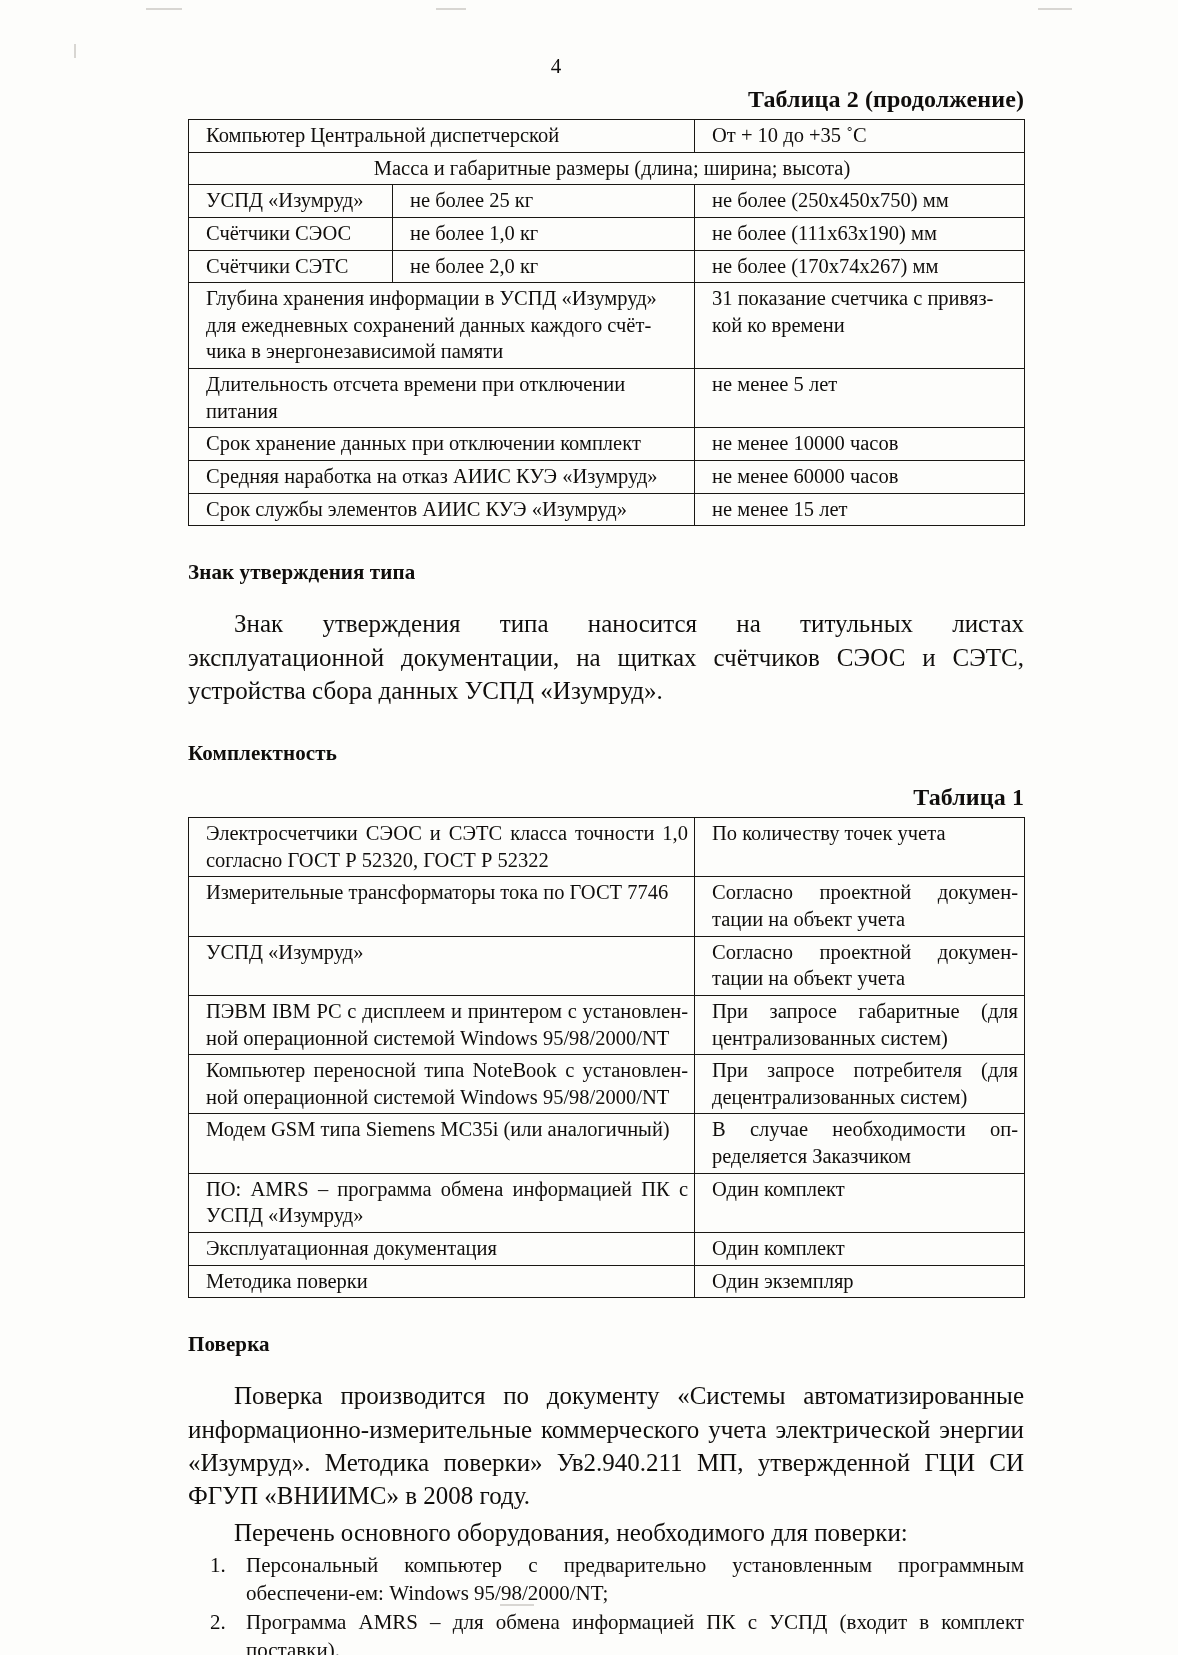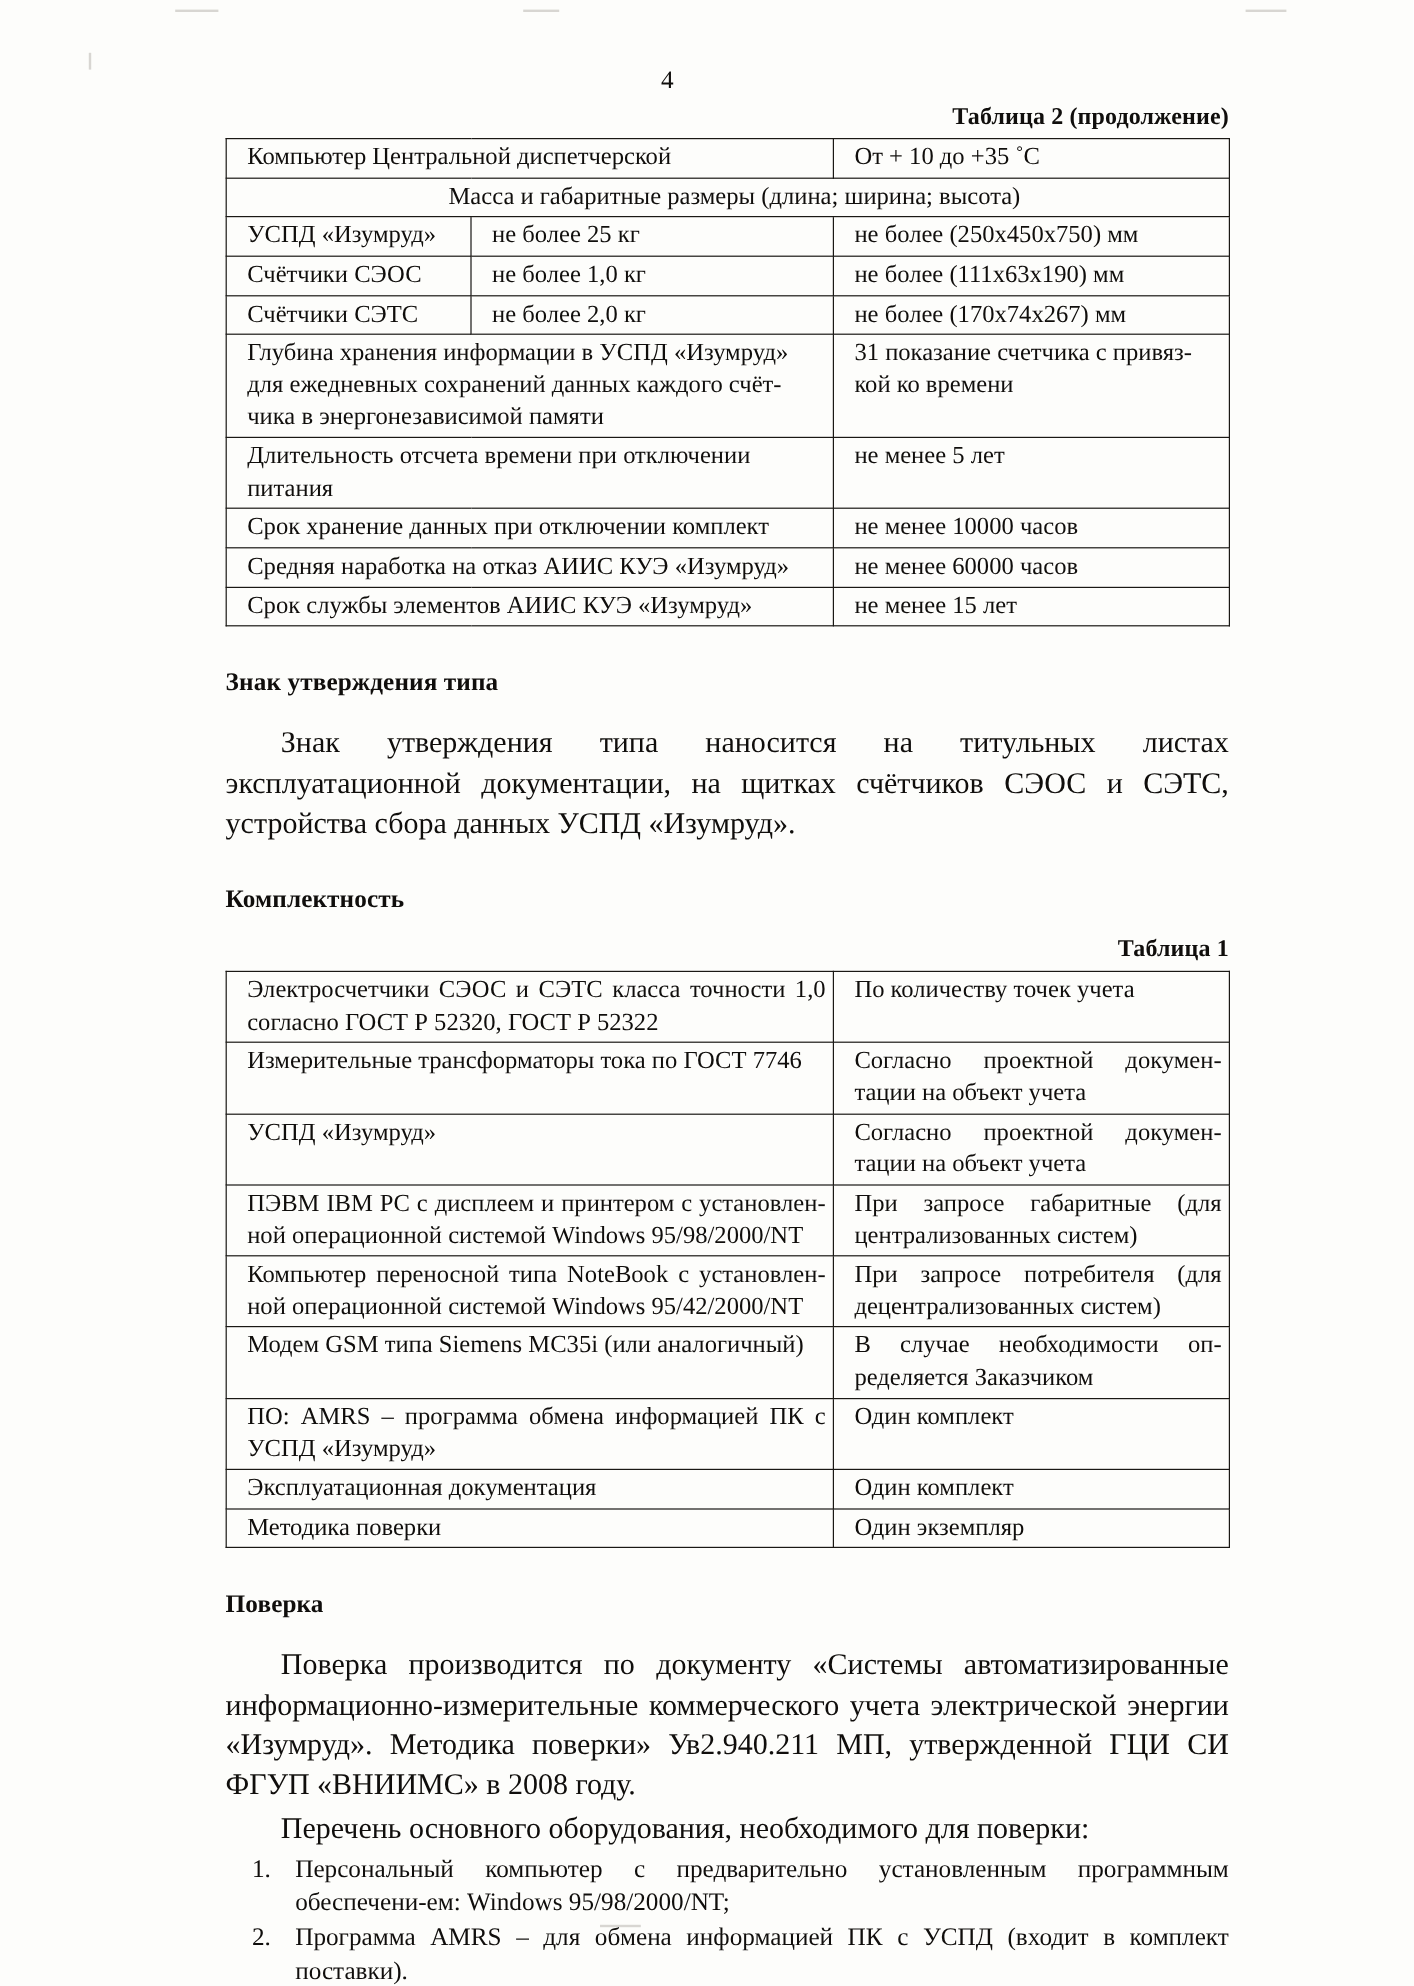--- a/index.html
+++ b/index.html
@@ -44,21 +44,21 @@
   .content {
     position: absolute;
     left: 188px;
     top: 86px;
     width: 836px;
   }
 
   .table-caption {
     text-align: right;
     font-weight: bold;
-    font-size: 20px;
+    font-size: 24px;
     letter-spacing: 0.1px;
     margin-bottom: 6px;
   }
 
   table.doc-table {
     border-collapse: collapse;
     width: 836px;
     table-layout: fixed;
   }
   table.doc-table td {
@@ -217,21 +217,21 @@
         </tr>
         <tr>
           <td>УСПД «Изумруд»</td>
           <td class="just">Согласно проектной докумен-тации на объект учета</td>
         </tr>
         <tr>
           <td class="just">ПЭВМ IBM PC с дисплеем и принтером с установлен-ной операционной системой Windows 95/98/2000/NT</td>
           <td class="just">При запросе габаритные (для централизованных систем)</td>
         </tr>
         <tr>
-          <td class="just">Компьютер переносной типа NoteBook с установлен-ной операционной системой Windows 95/42/2000/NT</td>
+          <td class="just">Компьютер переносной типа NoteBook с установлен-ной операционной системой Windows 95/98/2000/NT</td>
           <td class="just">При запросе потребителя (для децентрализованных систем)</td>
         </tr>
         <tr>
           <td>Модем GSM типа Siemens MC35i (или аналогичный)</td>
           <td class="just">В случае необходимости оп-ределяется Заказчиком</td>
         </tr>
         <tr>
           <td class="just">ПО: AMRS – программа обмена информацией ПК с УСПД «Изумруд»</td>
           <td>Один комплект</td>
         </tr>

